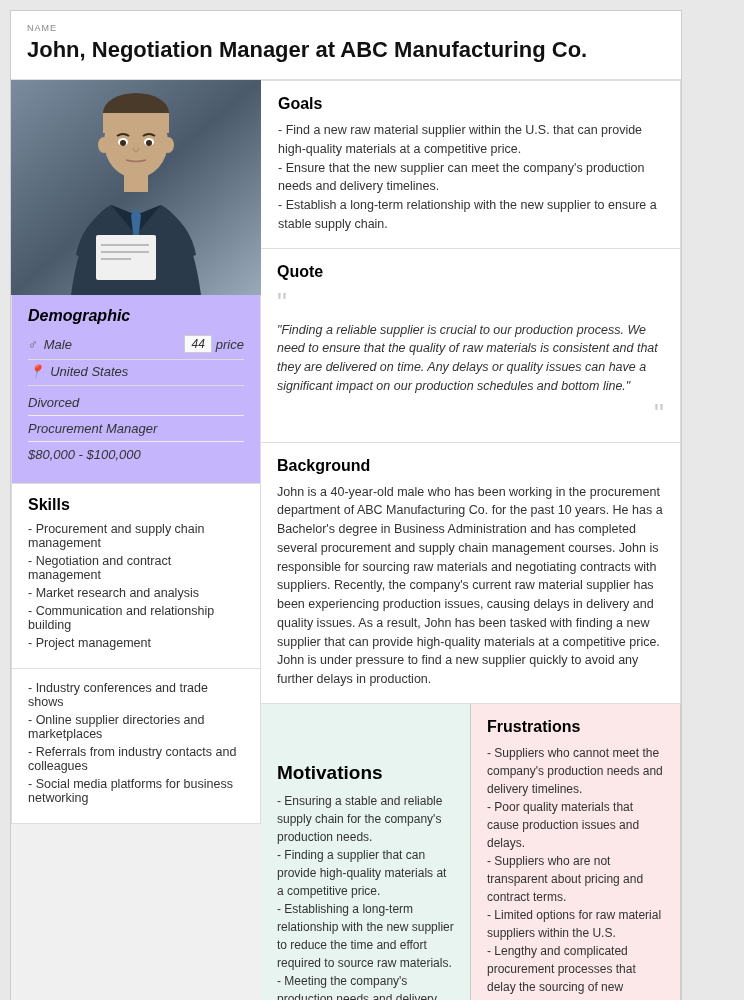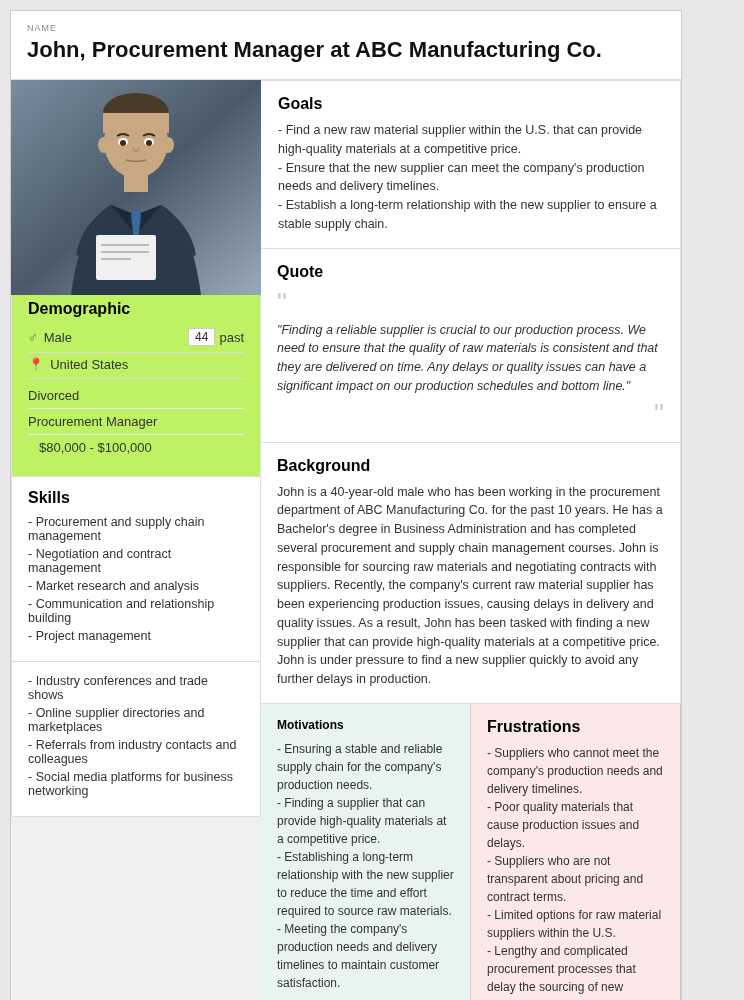--- a/index.html
+++ b/index.html
@@ -55,24 +55,25 @@
       width: 100%;
       height: 100%;
       background: linear-gradient(160deg, #6a7a8a 0%, #3a4a5a 40%, #8a9aaa 100%);
       display: flex;
       align-items: center;
       justify-content: center;
       position: relative;
     }
     
     .demographic-section {
-      background: #bef264;
+      background: #c4b5fd;
       border: 1px solid #ddd;
       border-top: none;
-      padding: 5px 16px 16px 16px;
+      padding: 12px 16px 16px 16px;
+      font-style: italic;
     }
     .demographic-section h2 {
       font-size: 16px;
       font-weight: bold;
       margin-bottom: 10px;
     }
     .demo-row {
       display: flex;
       align-items: center;
       margin-bottom: 6px;
@@ -104,21 +105,20 @@
       margin: 4px 0;
     }
     .demo-item {
       font-size: 13px;
       color: #333;
       padding: 5px 0;
       border-bottom: 1px solid #eee;
     }
     .demo-item:last-child {
       border-bottom: none;
-      margin-left: 11px;
     }
     .skills-section, .channels-section {
       background: #fff;
       border: 1px solid #ddd;
       border-top: none;
       padding: 12px 16px 14px 16px;
     }
     .skills-section h2, .channels-section h2 {
       font-size: 16px;
       font-weight: bold;
@@ -186,23 +186,24 @@
     }
     .motivations-card {
       flex: 1;
       background: #e8f4f0;
       border: 1px solid #ccc;
       border-left: none;
       border-top: none;
       padding: 14px 16px;
     }
     .motivations-card h2 {
-      font-size: 12px;
+      font-size: 19px;
       font-weight: bold;
       margin-bottom: 8px;
+      margin-top: 44px;
     }
     .motivations-card .content {
       font-size: 12px;
       color: #333;
       line-height: 1.5;
     }
     .frustrations-card {
       flex: 1;
       background: #fce8e8;
       border: 1px solid #ccc;
@@ -225,21 +226,21 @@
       padding-left: 17px;
     }
   </style>
 </head>
 <body>
 
 <div class="page">
 
   <div class="header">
     <div class="name-label">NAME</div>
-    <h1>John, Procurement Manager at ABC Manufacturing Co.</h1>
+    <h1>John, Negotiation Manager at ABC Manufacturing Co.</h1>
   </div>
 
   <div class="main-content">
 
     <div class="left-col">
 
       <div class="profile-photo">
         <div class="profile-photo-inner">
           <svg width="250" height="215" viewBox="0 0 250 215">
 
@@ -292,21 +293,21 @@
         </div>
       </div>
 
       <div class="demographic-section">
         <h2>Demographic</h2>
         <div class="demo-row">
           <span class="icon">♂</span>
           <span class="value">Male</span>
           <span class="age-years">
             <span class="age-box">44</span>
-            <span>past</span>
+            <span>price</span>
           </span>
         </div>
         <hr class="demo-divider">
         <div class="demo-row">
           <span class="icon">📍</span>
           <span class="value">United States</span>
         </div>
         <hr class="demo-divider">
         <div class="demo-item">Divorced</div>
         <div class="demo-item">Procurement Manager</div>

